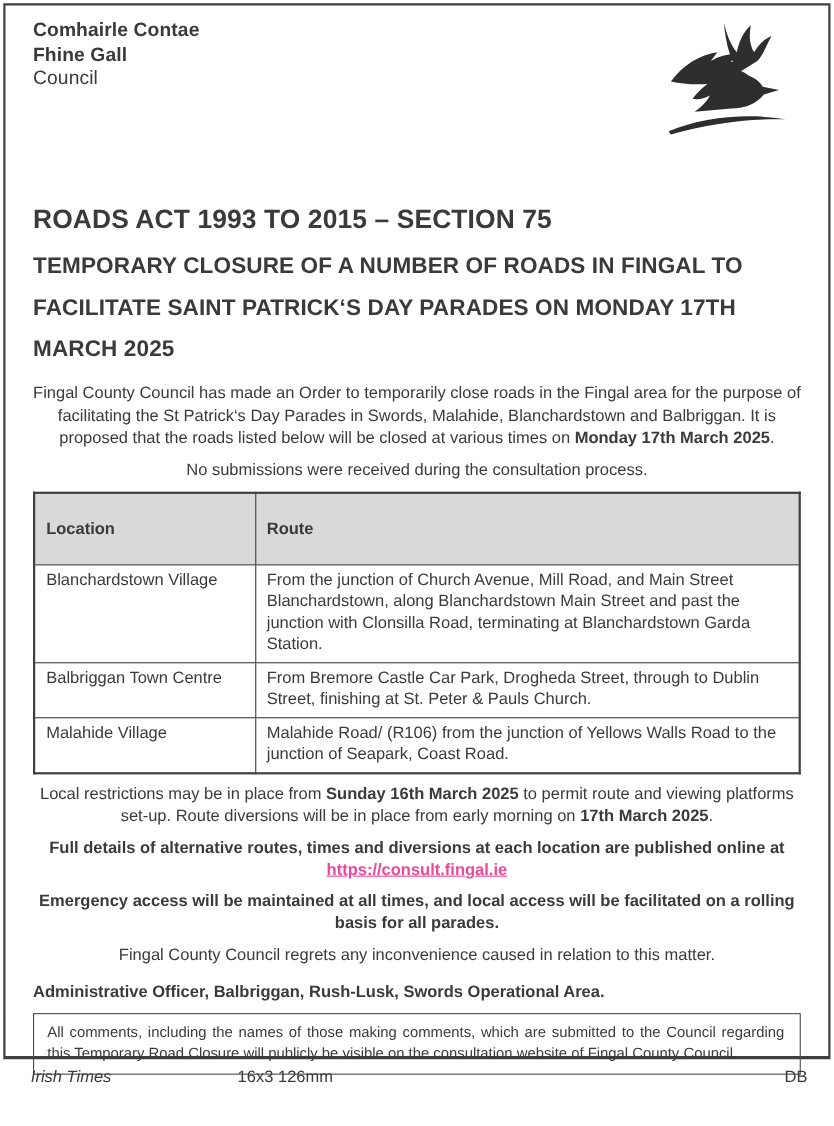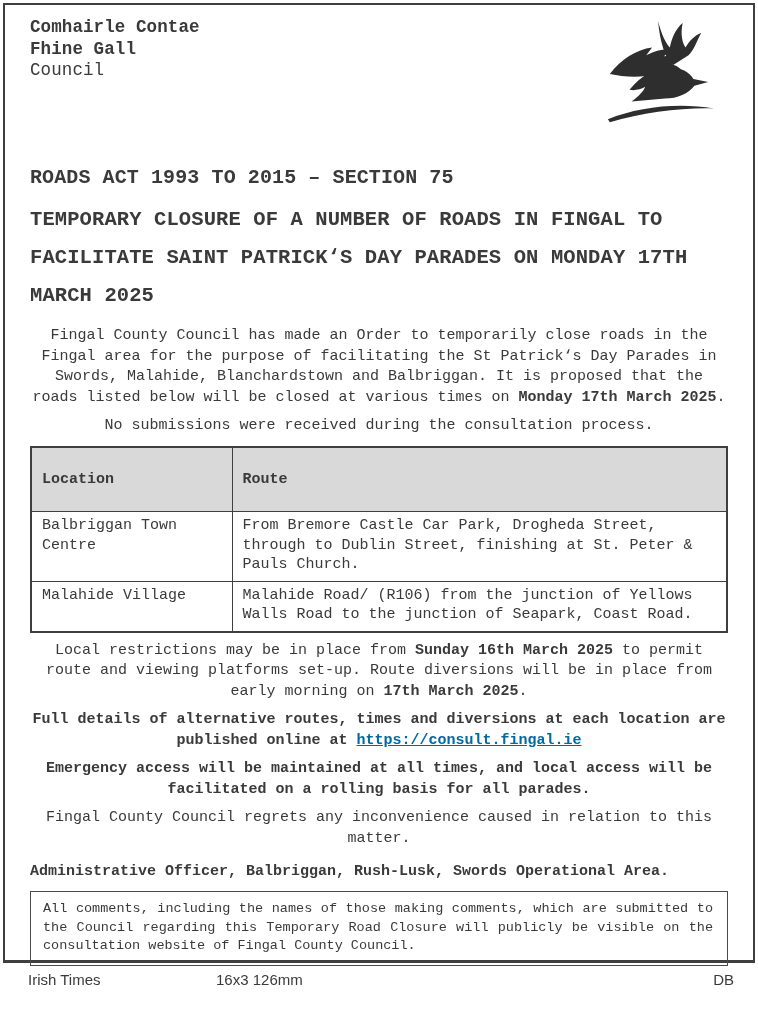--- a/index.html
+++ b/index.html
@@ -10,31 +10,30 @@
     position: relative;
   }
   .sheet {
     position: absolute;
     left: 3px; top: 3px;
     width: 752px; height: 960px;
     border: 2px solid #3f3f3f;
     border-bottom-width: 3px;
     padding: 12px 25px 0 25px;
     background: #fff;
-    font-family: Liberation Mono, monospace;
   }
   .masthead { display: flex; justify-content: space-between; align-items: flex-start; }
   .org-name { font-size: 17.5px; line-height: 21.5px; letter-spacing: 0.1px; }
   .org-name .bold { font-weight: bold; }
   .logo-wrap { width: 132px; height: 118px; margin-right: 2px; }
   .logo-wrap svg { width: 100%; height: 100%; }
 
   h1.act-heading {
-    margin-top: 30px;
-    font-size: 20px;
+    margin-top: 52px;
+    font-size: 24px;
     line-height: 25px;
     font-weight: bold;
     letter-spacing: 0.1px;
   }
   h2.notice-title {
     margin-top: 11px;
     font-size: 20.5px;
     line-height: 38px;
     font-weight: bold;
     max-width: 682px;
@@ -43,21 +42,21 @@
   p.body-text {
     margin-top: 11px;
     font-size: 15px;
     line-height: 20.5px;
     text-align: center;
   }
   p.tight { margin-top: 8px; }
   .link {
     font-weight: bold;
     text-decoration: underline;
-    color: #0369a1;
+    color: #ec4899;
   }
   table.closure-table {
     margin-top: 9px;
     width: 100%;
     border-collapse: collapse;
     border: 2px solid #3f3f3f;
   }
   .closure-table th, .closure-table td {
     border: 1.4px solid #3f3f3f;
     text-align: left;
@@ -86,21 +85,21 @@
     line-height: 18.5px;
     text-align: justify;
   }
   .print-footer {
     position: absolute;
     left: 0; top: 971px;
     width: 758px;
     height: 22px;
     font-size: 15px;
   }
-  .print-footer .pf-publication { position: absolute; left: 28px; }
+  .print-footer .pf-publication { position: absolute; left: 28px; font-style: italic; }
   .print-footer .pf-size { position: absolute; left: 216px; }
   .print-footer .pf-initials { position: absolute; right: 24px; }
   strong { font-weight: bold; }
 </style>
 </head>
 <body>
 
 <div class="sheet">
 
   <div class="masthead">
@@ -135,20 +134,24 @@
         <col>
       </colgroup>
     <thead>
       <tr>
         <th>Location</th>
         <th>Route</th>
       </tr>
     </thead>
     <tbody>
       <tr>
+        <td>Blanchardstown Village</td>
+        <td>From the junction of Church Avenue, Mill Road, and Main Street Blanchardstown, along Blanchardstown Main Street and past the junction with Clonsilla Road, terminating at Blanchardstown Garda Station.</td>
+      </tr>
+      <tr>
         <td>Balbriggan Town Centre</td>
         <td>From Bremore Castle Car Park, Drogheda Street, through to Dublin Street, finishing at St. Peter &amp; Pauls Church.</td>
       </tr>
       <tr>
         <td>Malahide Village</td>
         <td>Malahide Road/ (R106) from the junction of Yellows Walls Road to the junction of Seapark, Coast Road.</td>
       </tr>
     </tbody>
   </table>
 

